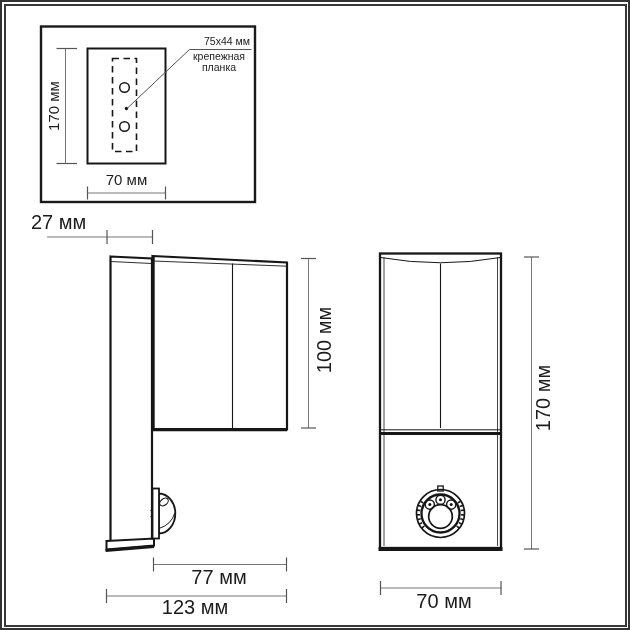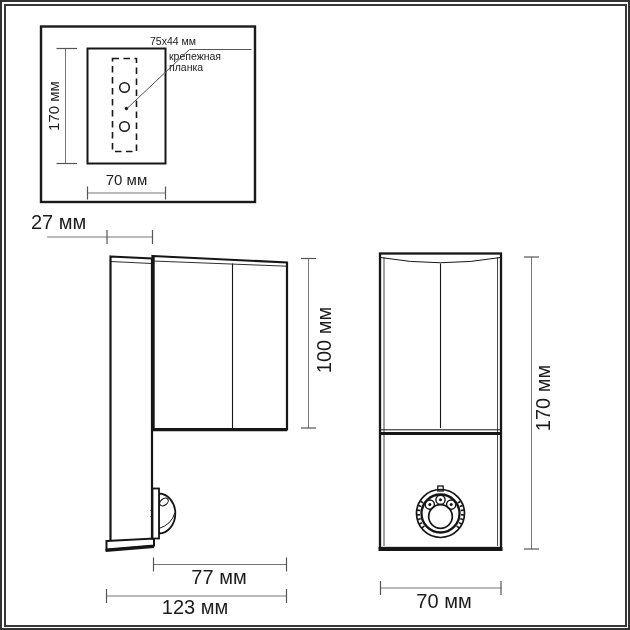--- a/index.html
+++ b/index.html
@@ -8,23 +8,23 @@
     font-family:"Liberation Sans", sans-serif;color:#1c1c1c;overflow:hidden;
   }
   .frame-a{position:absolute;inset:0;border:2.5px solid #333;pointer-events:none;}
   .frame-b{position:absolute;inset:3.5px;border:2.5px solid #383838;pointer-events:none;}
   #linework{position:absolute;left:0;top:0;width:630px;height:630px;}
   .lbl{position:absolute;line-height:1.05;white-space:nowrap;color:#1c1c1c;}
   .dim{font-size:20px;}
   .dim-sm{font-size:15px;}
   .note{font-size:10.5px;}
   .ctr{text-align:center;}
-  .rgt{}
+  .rgt{text-align:right;}
   .rot{transform:rotate(-90deg);transform-origin:center center;}
-  .note-block span{display:block;line-height:11px;}
+  .note-block span{display:block;line-height:11px;text-align:center;}
 </style>
 </head>
 <body>
 
 <div id="stage">
 
   <svg id="linework" viewBox="0 0 630 630" xmlns="http://www.w3.org/2000/svg">
 
     <g fill="none" stroke="#161616">
       <rect x="41" y="26.5" width="214" height="175.5" fill="#fff" stroke="#1a1a1a" stroke-width="2.4"></rect>

